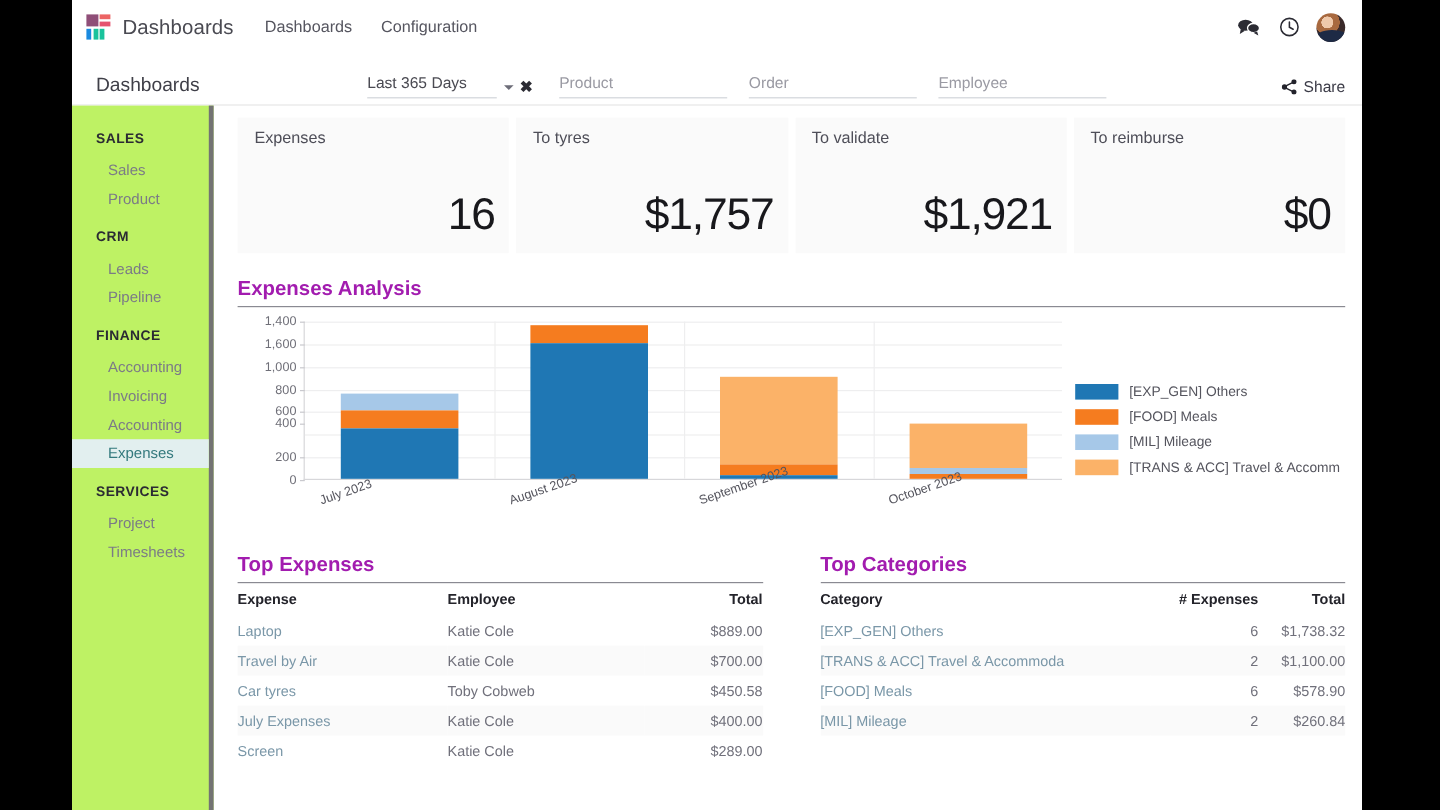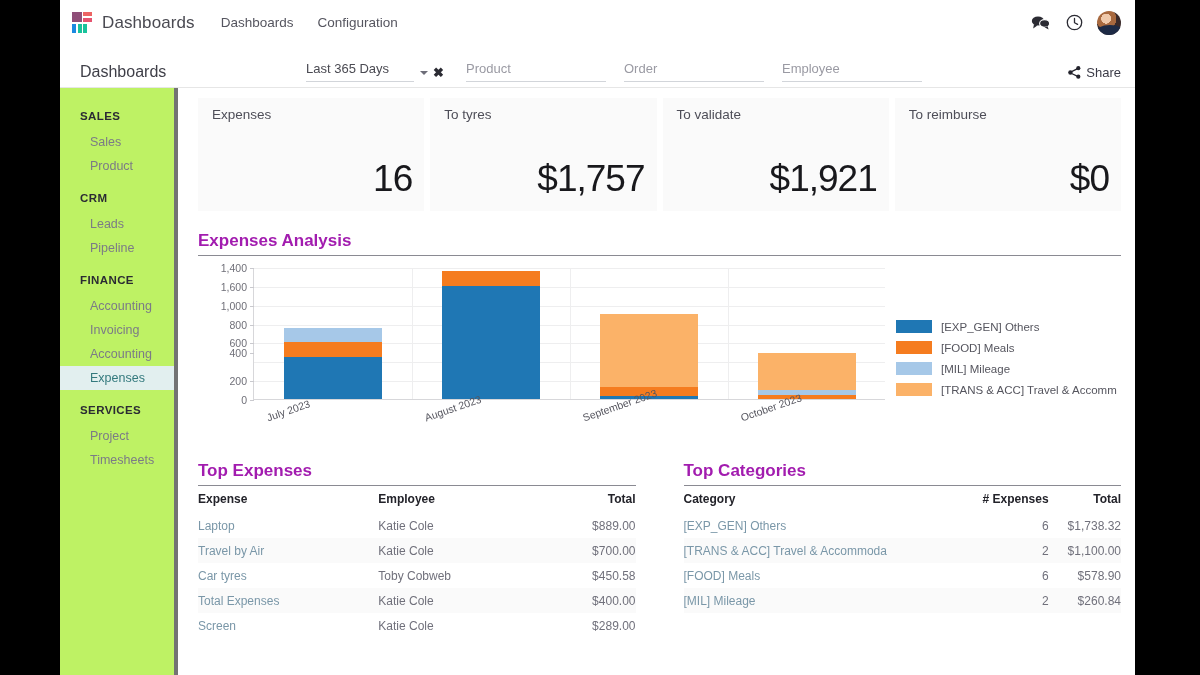--- a/index.html
+++ b/index.html
@@ -452,21 +452,21 @@
                   <td class="lnk">Travel by Air</td>
                   <td>Katie Cole</td>
                   <td class="num">$700.00</td>
                 </tr>
                 <tr>
                   <td class="lnk">Car tyres</td>
                   <td>Toby Cobweb</td>
                   <td class="num">$450.58</td>
                 </tr>
                 <tr>
-                  <td class="lnk">Total Expenses</td>
+                  <td class="lnk">July Expenses</td>
                   <td>Katie Cole</td>
                   <td class="num">$400.00</td>
                 </tr>
                 <tr>
                   <td class="lnk">Screen</td>
                   <td>Katie Cole</td>
                   <td class="num">$289.00</td>
                 </tr>
               </tbody>
           </table>

